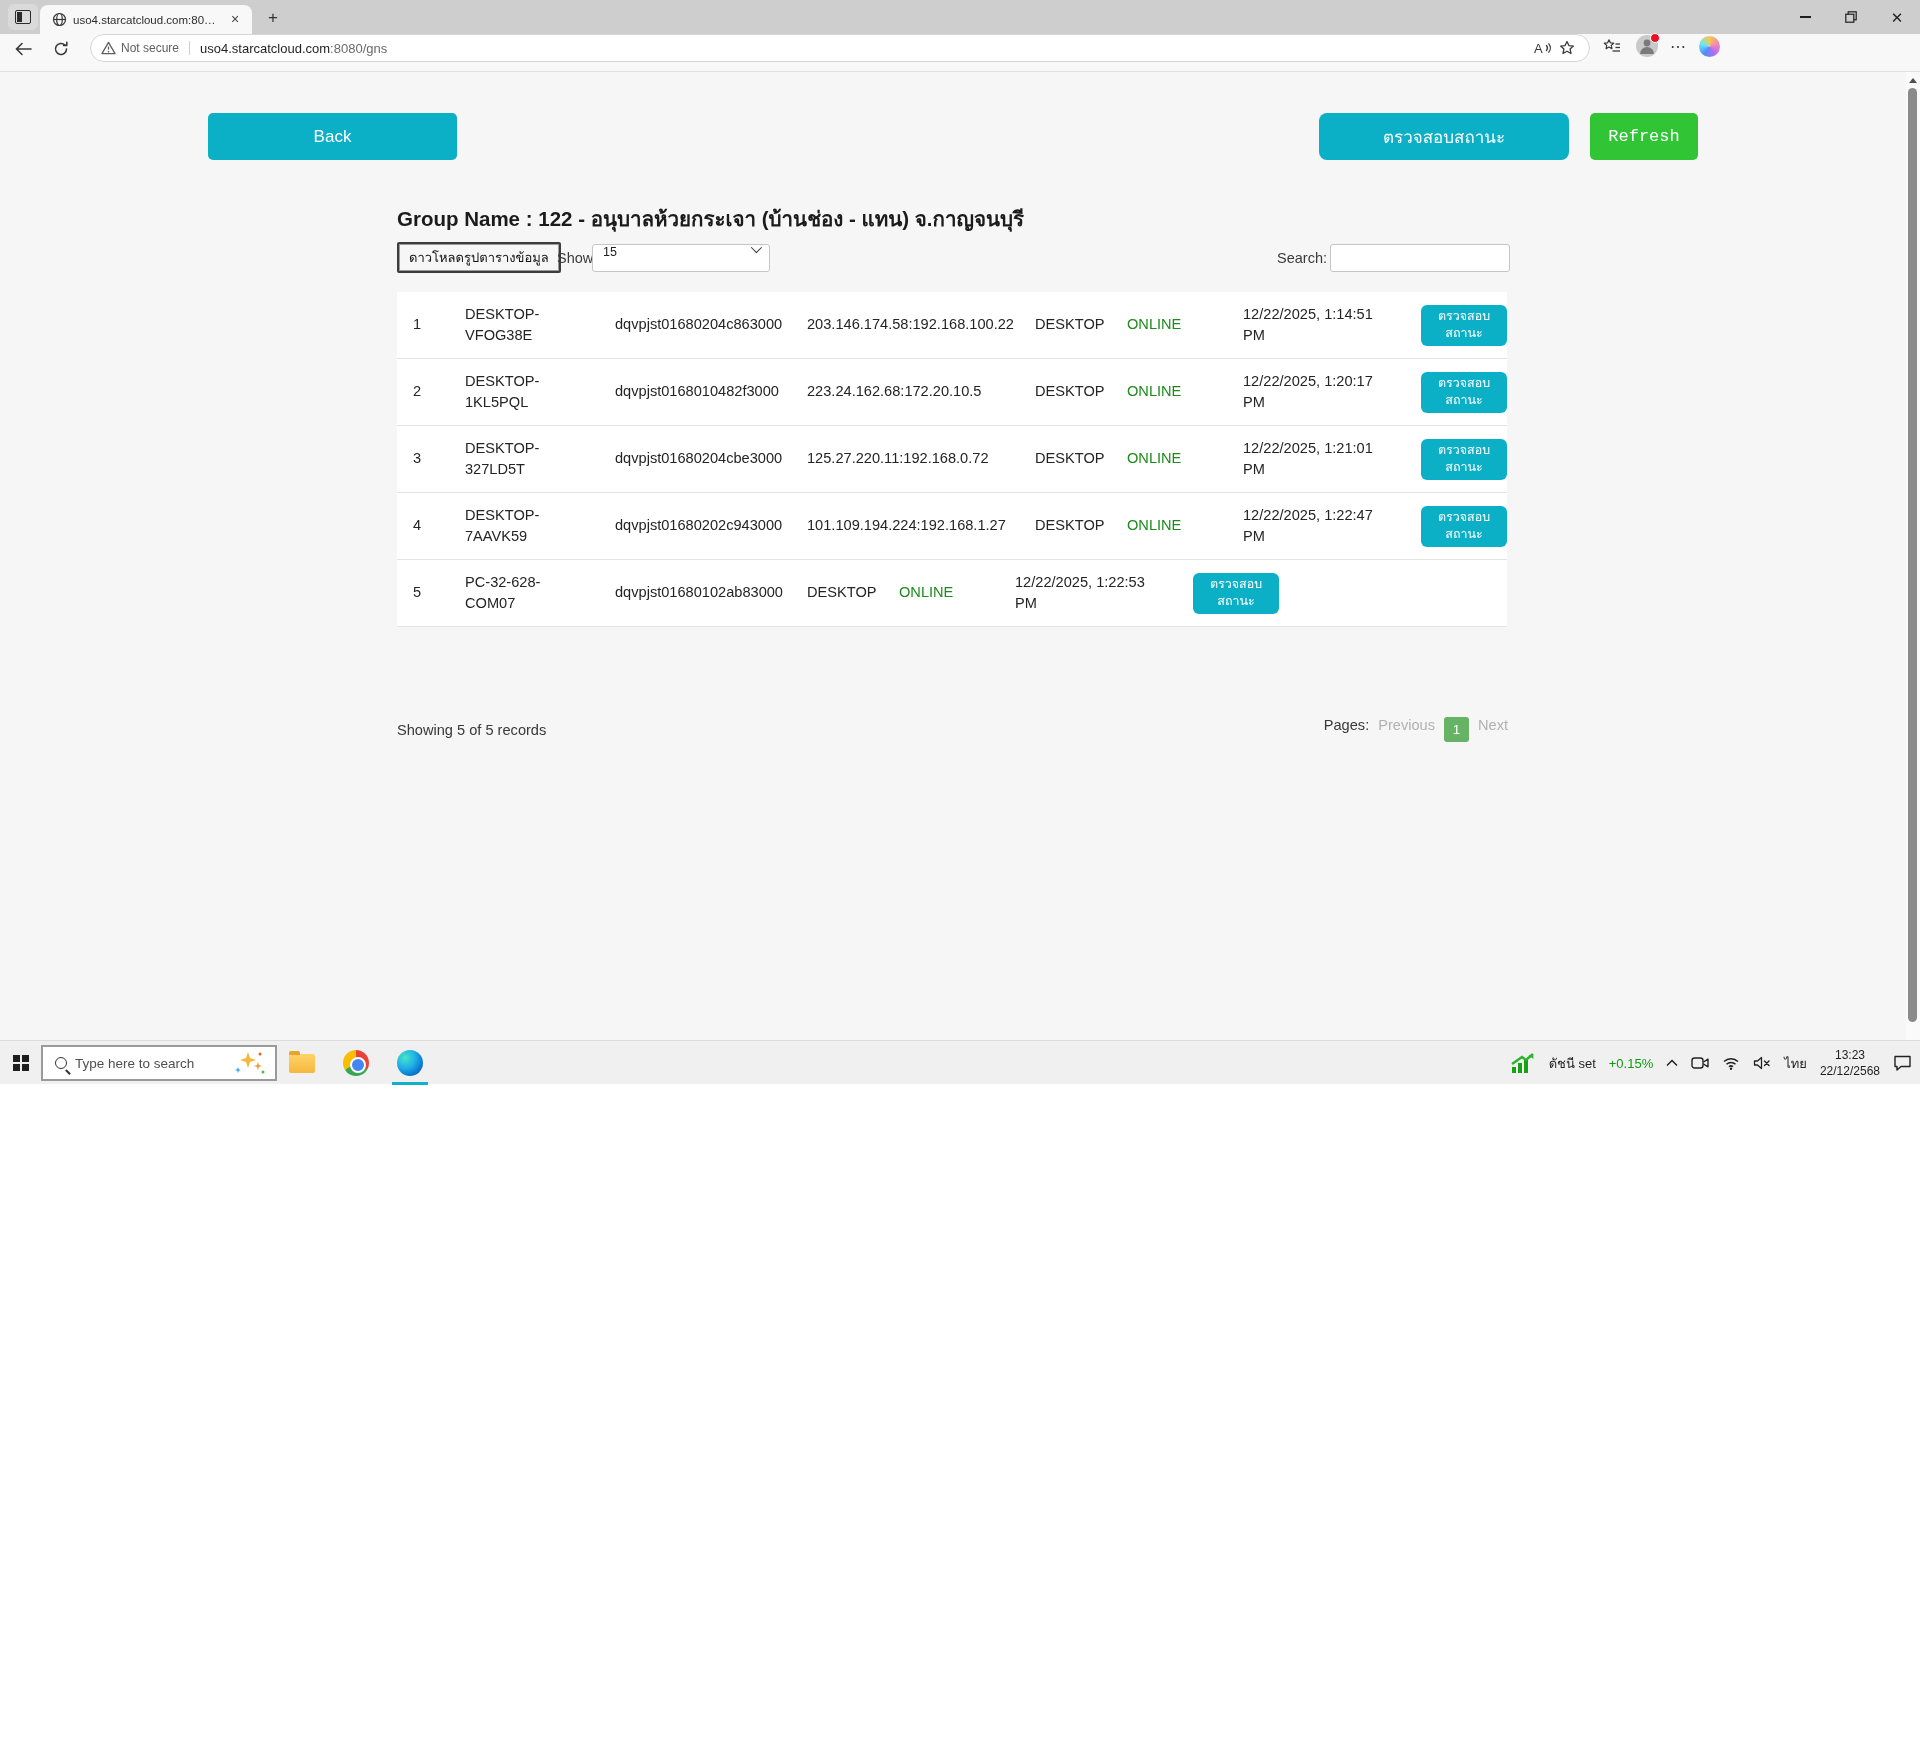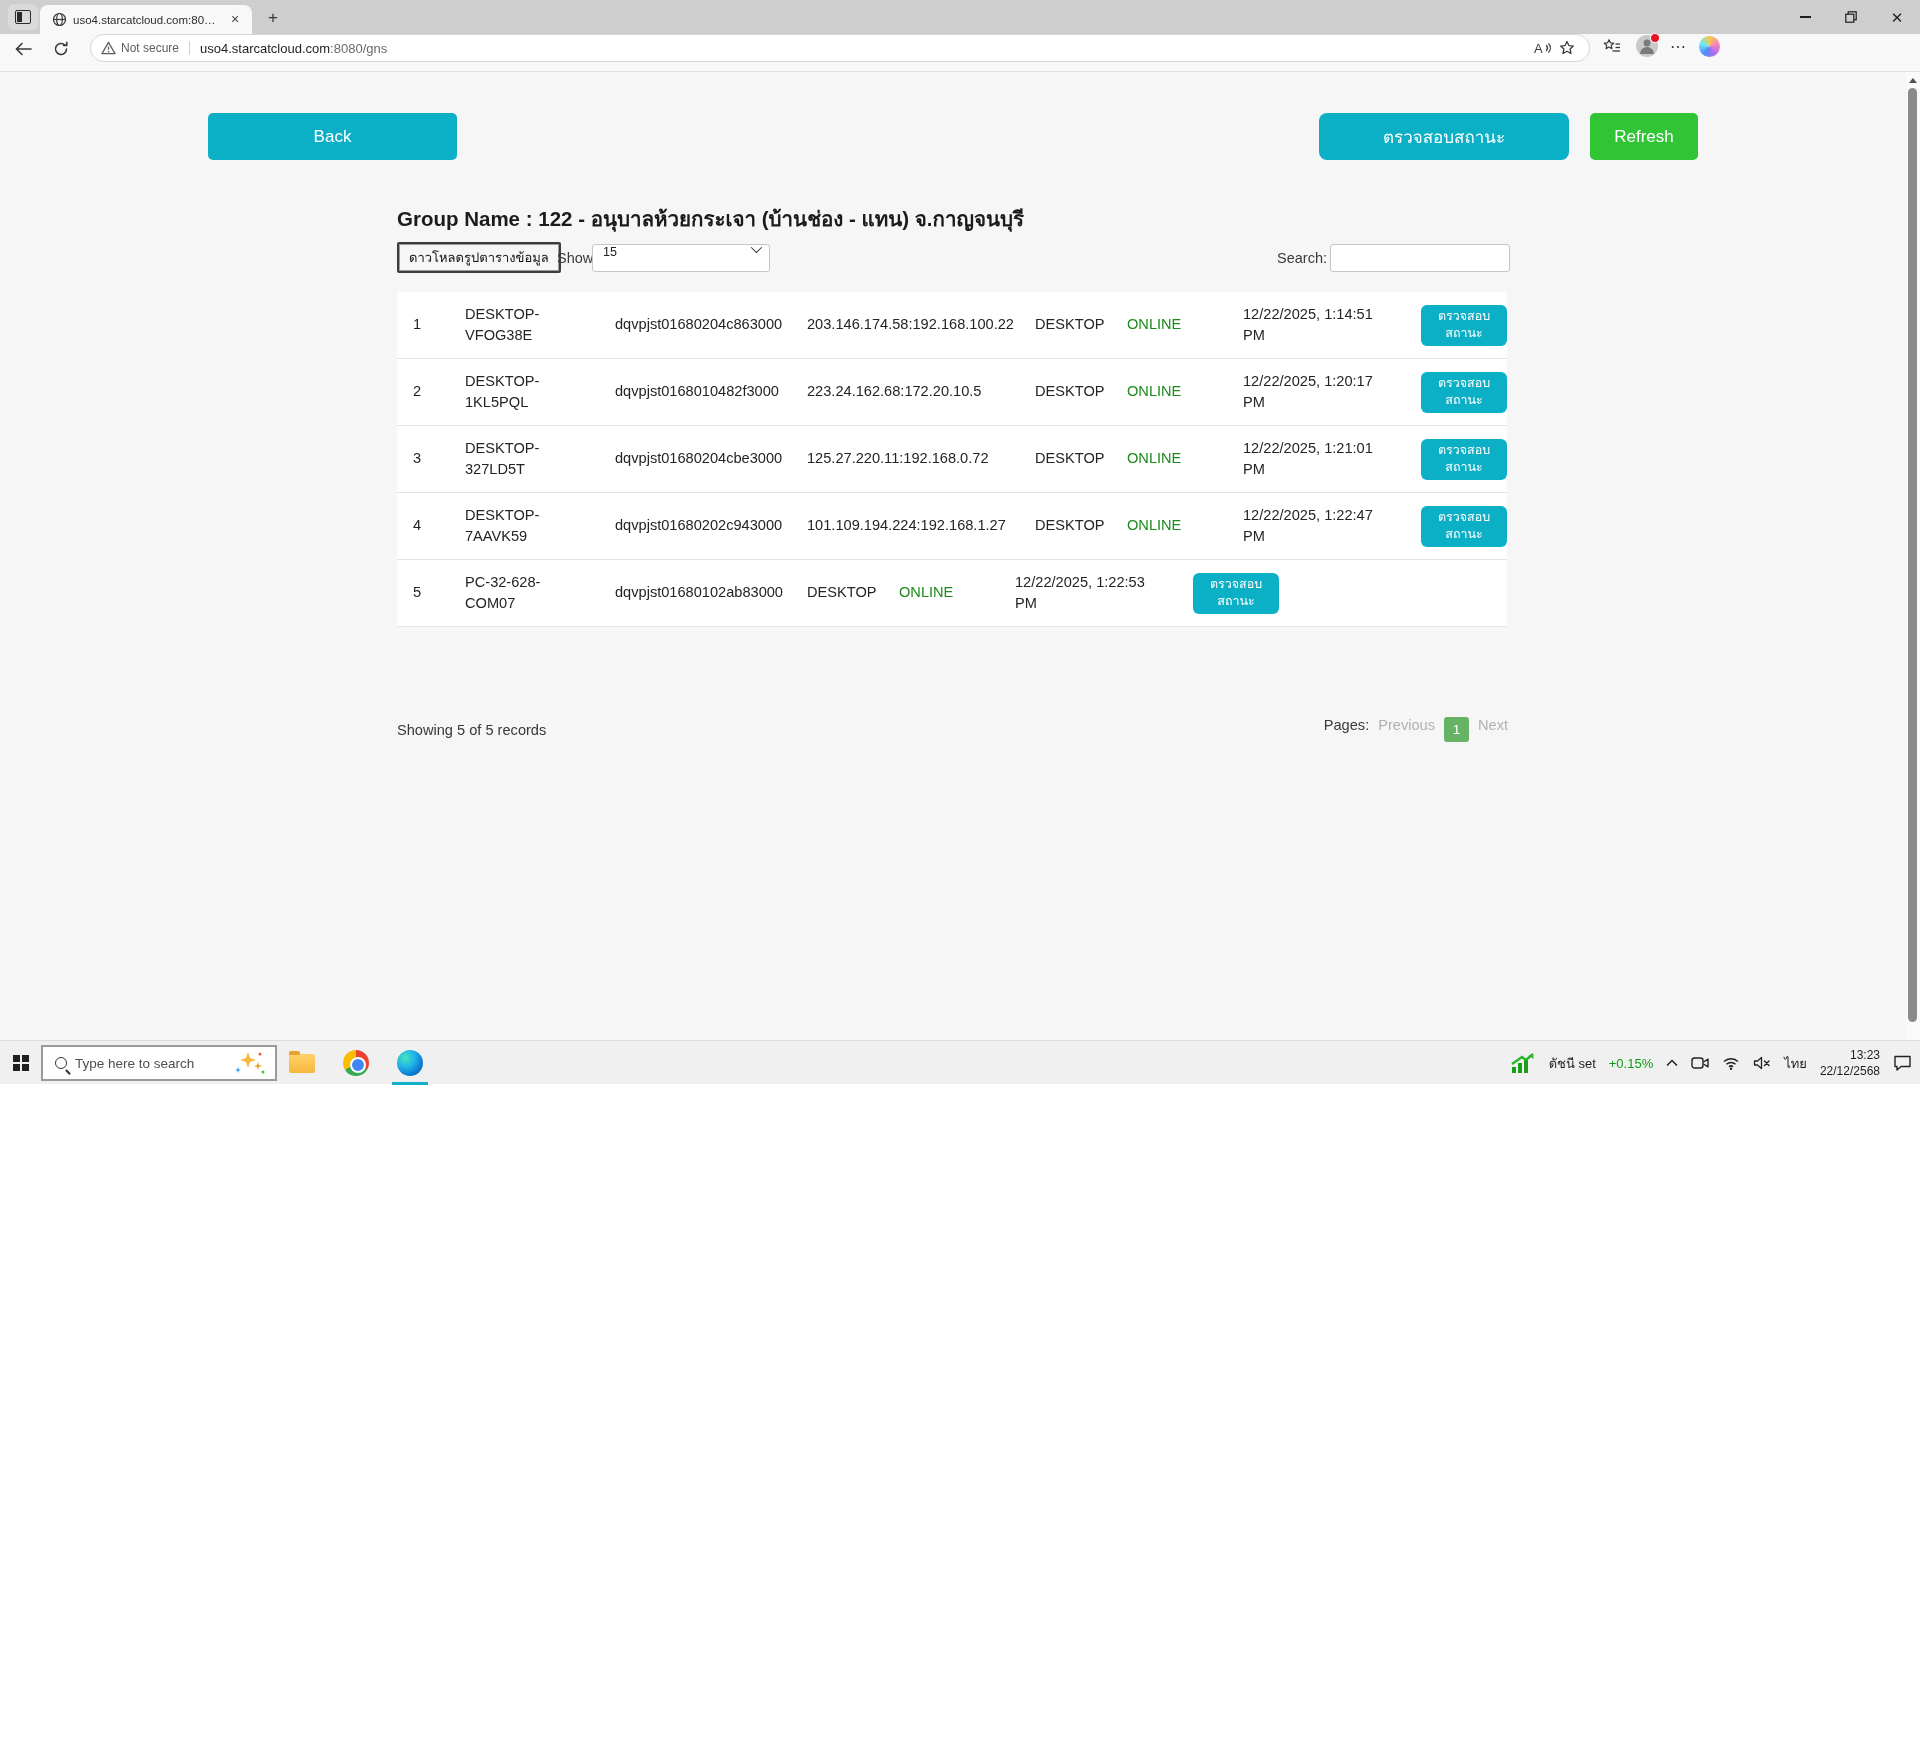--- a/index.html
+++ b/index.html
@@ -38,21 +38,21 @@
 
   
   .viewport { position:absolute; top:72px; left:0; width:1920px; height:968px; background:#f6f6f7; }
   .vscroll-track { position:absolute; right:0; top:0; width:14px; height:968px; background:#fafafa; }
   .vscroll-up { position:absolute; right:3px; top:6px; width:0; height:0; border-left:4px solid transparent; border-right:4px solid transparent; border-bottom:5px solid #505050; }
   .vscroll-thumb { position:absolute; right:3px; top:16px; width:9px; height:934px; border-radius:5px; background:#8a8a8a; cursor:grab; }
 
   .btn { border:none; cursor:pointer; color:#fff; font-family:"Liberation Sans", sans-serif; }
   .btn-back { position:absolute; left:208px; top:41px; width:249px; height:47px; background:#0cb0c6; border-radius:5px; font-size:17px; }
   .btn-checkall { position:absolute; left:1319px; top:41px; width:250px; height:47px; background:#0cb0c6; border-radius:8px; font-size:17px; }
-  .btn-refresh { position:absolute; left:1590px; top:41px; width:108px; height:47px; background:#31c536; border-radius:5px; font-size:17px; }
+  .btn-refresh { position:absolute; left:1590px; top:41px; width:108px; height:47px; background:#31c536; border-radius:5px; font-size:17px;font-family:Liberation Mono, monospace; }
 
   .heading { position:absolute; left:397px; top:130px; font-size:20.5px; font-weight:600; color:#1b1b1b; }
 
   .btn-download { position:absolute; left:397px; top:170px; height:31px; padding:0 10px; background:#f6f6f6; border:2px solid #3c3c3c; box-shadow:0 0 0 1px #9a9a9a inset; border-radius:2px; font-size:13px; color:#111; cursor:pointer; font-family:"Liberation Sans", sans-serif; }
   .show-label { position:absolute; left:557px; top:178px; font-size:14.5px; color:#3a3a3a; }
   .show-select { position:absolute; left:592px; top:172px; width:178px; height:28px; background:#fff; border:1px solid #c6c6c6; border-radius:3px; display:flex; align-items:flex-start; padding:0 10px; cursor:pointer; }
   .show-value { font-size:12.5px; color:#222; flex:1; }
   .chev-down { width:8px; height:8px; border-right:1.8px solid #333; border-bottom:1.8px solid #333; transform:rotate(45deg) translateY(-2px); }
   .search-label { position:absolute; left:1277px; top:178px; font-size:14.5px; color:#3a3a3a; }
   .search-input { position:absolute; left:1330px; top:172px; width:180px; height:28px; background:#fff; border:1px solid #c6c6c6; border-radius:3px; padding:0 8px; font-size:14px; }
@@ -88,21 +88,21 @@
   .folder-icon { position:relative; width:26px; height:19px; background:linear-gradient(#ffd36b,#f5b73c); border-radius:2px; }
   .folder-icon::before { content:""; position:absolute; top:-3px; left:0; width:11px; height:4px; background:#e8a32c; border-radius:2px 2px 0 0; }
   .chrome-icon { position:relative; width:26px; height:26px; border-radius:50%; background:conic-gradient(from -30deg,#ea4335 0 120deg,#4285f4 0 120deg,#34a853 120deg 240deg,#fbbc05 240deg 360deg); background:conic-gradient(#ea4335 0 33%,#34a853 33% 66%,#fbbc05 66% 100%); }
   .chrome-icon::after { content:""; position:absolute; left:7px; top:7px; width:12px; height:12px; border-radius:50%; background:#4285f4; border:2.5px solid #fff; }
   .edge-icon { width:26px; height:26px; border-radius:50%; background:radial-gradient(circle at 32% 30%,#45e6c0 0%,#21b3e8 38%,#0b7fd4 66%,#0a4fa0 100%); }
   .edge-active::after { content:""; position:absolute; bottom:0; left:2px; width:36px; height:3px; background:#10b2c9; }
   .tray { position:absolute; right:8px; top:0; height:44px; display:flex; align-items:center; gap:13px; }
   .tray-text { font-size:13px; color:#1f1f1f; }
   .stock-change { font-size:13px; color:#0e9c0e; }
   .tray-icon { display:flex; align-items:center; justify-content:center; color:#222; cursor:pointer; }
-  .clock { text-align:right; font-size:12px; color:#1f1f1f; line-height:1.35; cursor:default; }
+  .clock { text-align:center; font-size:12px; color:#1f1f1f; line-height:1.35; cursor:default; }
 </style>
 </head>
 <body>
 
 <div class="screen">
 
   <div class="browser">
 
     <div class="tabbar">
       <div class="tab-actions">

